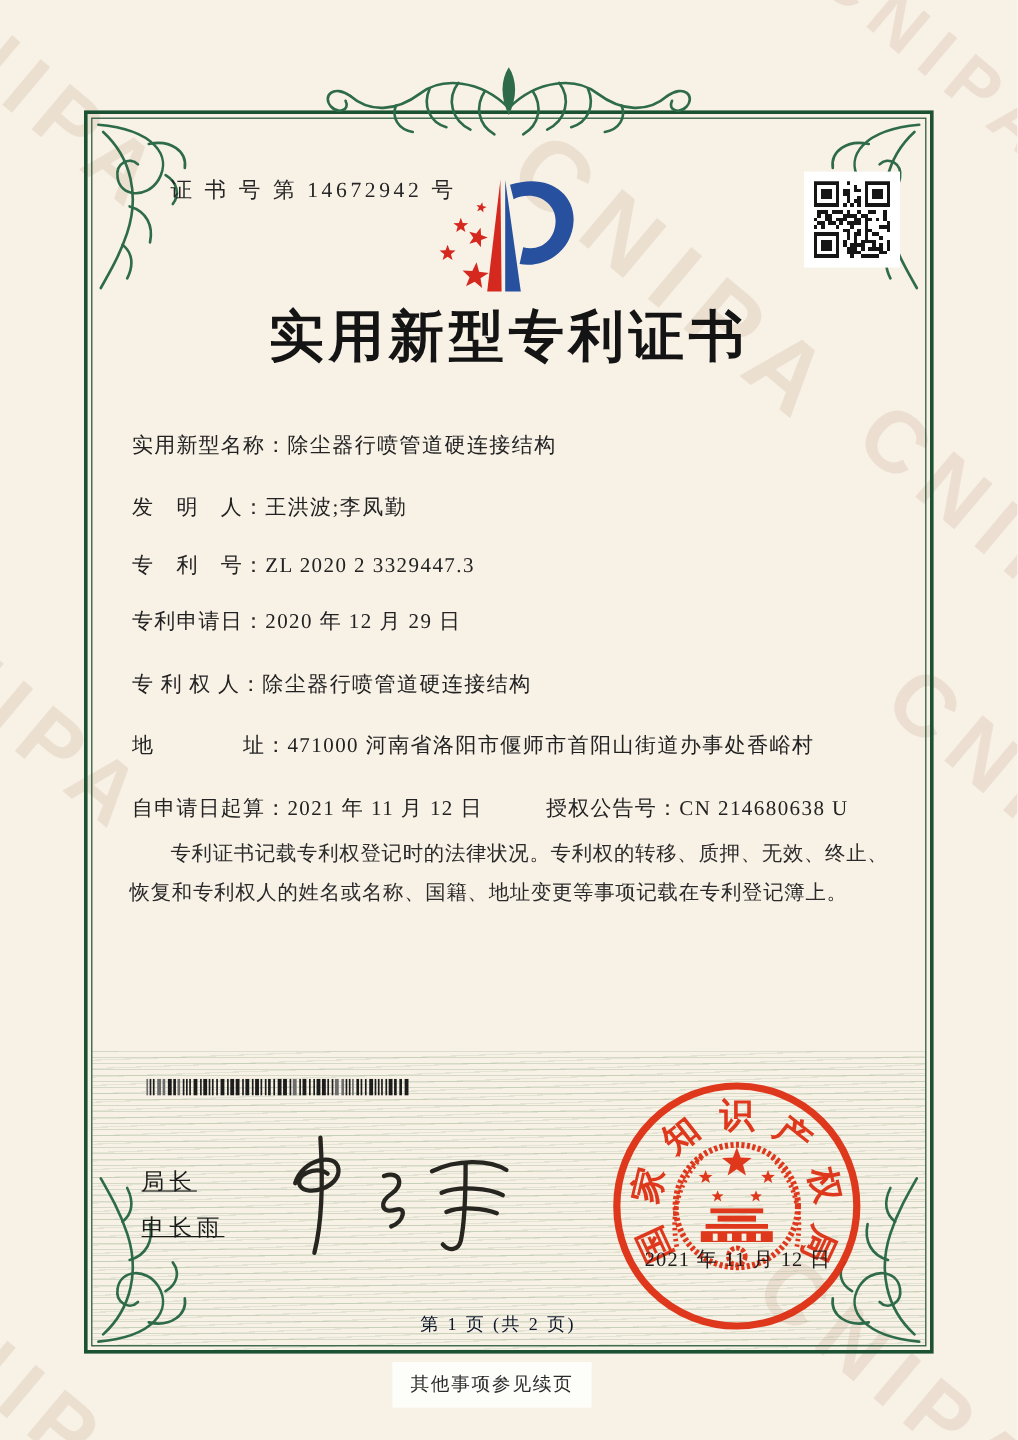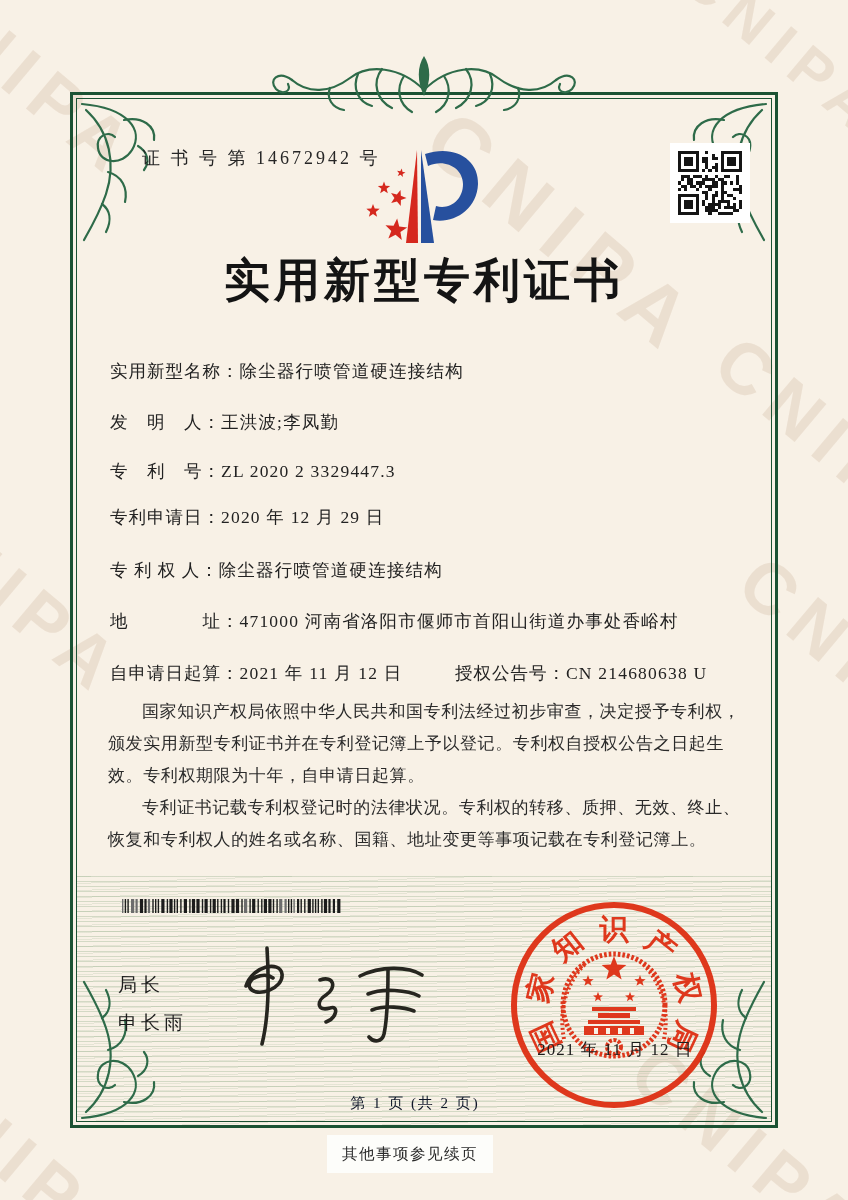--- a/index.html
+++ b/index.html
@@ -25,21 +25,21 @@
   .qrbox svg{position:absolute;left:8px;top:8px;}
   .title{position:absolute;left:70px;top:250px;width:708px;text-align:center;
          font-size:46px;font-weight:bold;letter-spacing:4px;color:#141414;}
   .row{position:absolute;left:110px;font-size:17.5px;letter-spacing:1px;white-space:pre;color:#222;}
   .row .val{letter-spacing:1.2px;}
   .paras{position:absolute;left:108px;top:696px;width:642px;font-size:17px;
          line-height:32px;letter-spacing:.6px;color:#2a2a2a;}
   .paras p{margin:0;text-indent:2em;}
   .barcode{position:absolute;left:120px;top:899px;}
   .director{position:absolute;left:118px;top:972px;font-family:"Liberation Sans","DejaVu Sans",sans-serif;
-            font-size:19px;letter-spacing:4px;color:#1c1c1c;}
+            font-size:19px;letter-spacing:4px;color:#1c1c1c;text-decoration:underline;}
   .director div{margin-bottom:12px;}
   .signature{position:absolute;left:222px;top:942px;}
   .seal{position:absolute;left:506px;top:897px;opacity:.96;}
   .seal-char{font-size:29px;font-weight:bold;fill:#de3115;font-family:"Liberation Serif",serif;}
   .sealdate{position:absolute;left:520px;top:1038px;width:190px;text-align:center;
             font-size:17px;letter-spacing:1px;color:#1d1d1d;z-index:5;}
   .pagefoot{position:absolute;left:70px;top:1094px;width:690px;text-align:center;
             font-size:15px;letter-spacing:2px;color:#0f172a;}
   .contnote{position:absolute;left:327px;top:1135px;width:166px;height:38px;line-height:38px;
             background:#fdfdfa;text-align:center;font-size:15.5px;letter-spacing:1.5px;color:#2a2a2a;}
@@ -355,21 +355,20 @@
 
   <div class="row" style="top:558px;"><span class="lab">专 利 权 人：</span><span class="val">除尘器行喷管道硬连接结构</span></div>
 
   <div class="row" style="top:609px;"><span class="lab">地　　　　址：</span><span class="val">471000 河南省洛阳市偃师市首阳山街道办事处香峪村</span></div>
 
   <div class="row" style="top:661px;"><span class="lab">自申请日起算：</span><span class="val">2021 年 11 月 12 日</span></div>
 
   <div class="row" style="top:661px;left:455px;"><span class="lab">授权公告号：</span><span class="val">CN 214680638 U</span></div>
 
   <div class="paras">
-    <p>国家知识产权局依照中华人民共和国专利法经过初步审查，决定授予专利权，颁发实用新型专利证书并在专利登记簿上予以登记。专利权自授权公告之日起生效。专利权期限为十年，自申请日起算。</p>
     <p>专利证书记载专利权登记时的法律状况。专利权的转移、质押、无效、终止、恢复和专利权人的姓名或名称、国籍、地址变更等事项记载在专利登记簿上。</p>
   </div>
 
   <svg id="barcode" class="barcode" width="224" height="14" viewBox="0 0 224 14">
       <rect x="2.0" y="0" width="1.4" height="14" fill="#6d6d6d"></rect>
       <rect x="4.7" y="0" width="1.4" height="14" fill="#1c1c1c"></rect>
       <rect x="7.4" y="0" width="1.4" height="14" fill="#1c1c1c"></rect>
       <rect x="11.0" y="0" width="3.2" height="14" fill="#6d6d6d"></rect>
       <rect x="15.5" y="0" width="2.2" height="14" fill="#6d6d6d"></rect>
       <rect x="19.9" y="0" width="3.2" height="14" fill="#1c1c1c"></rect>

